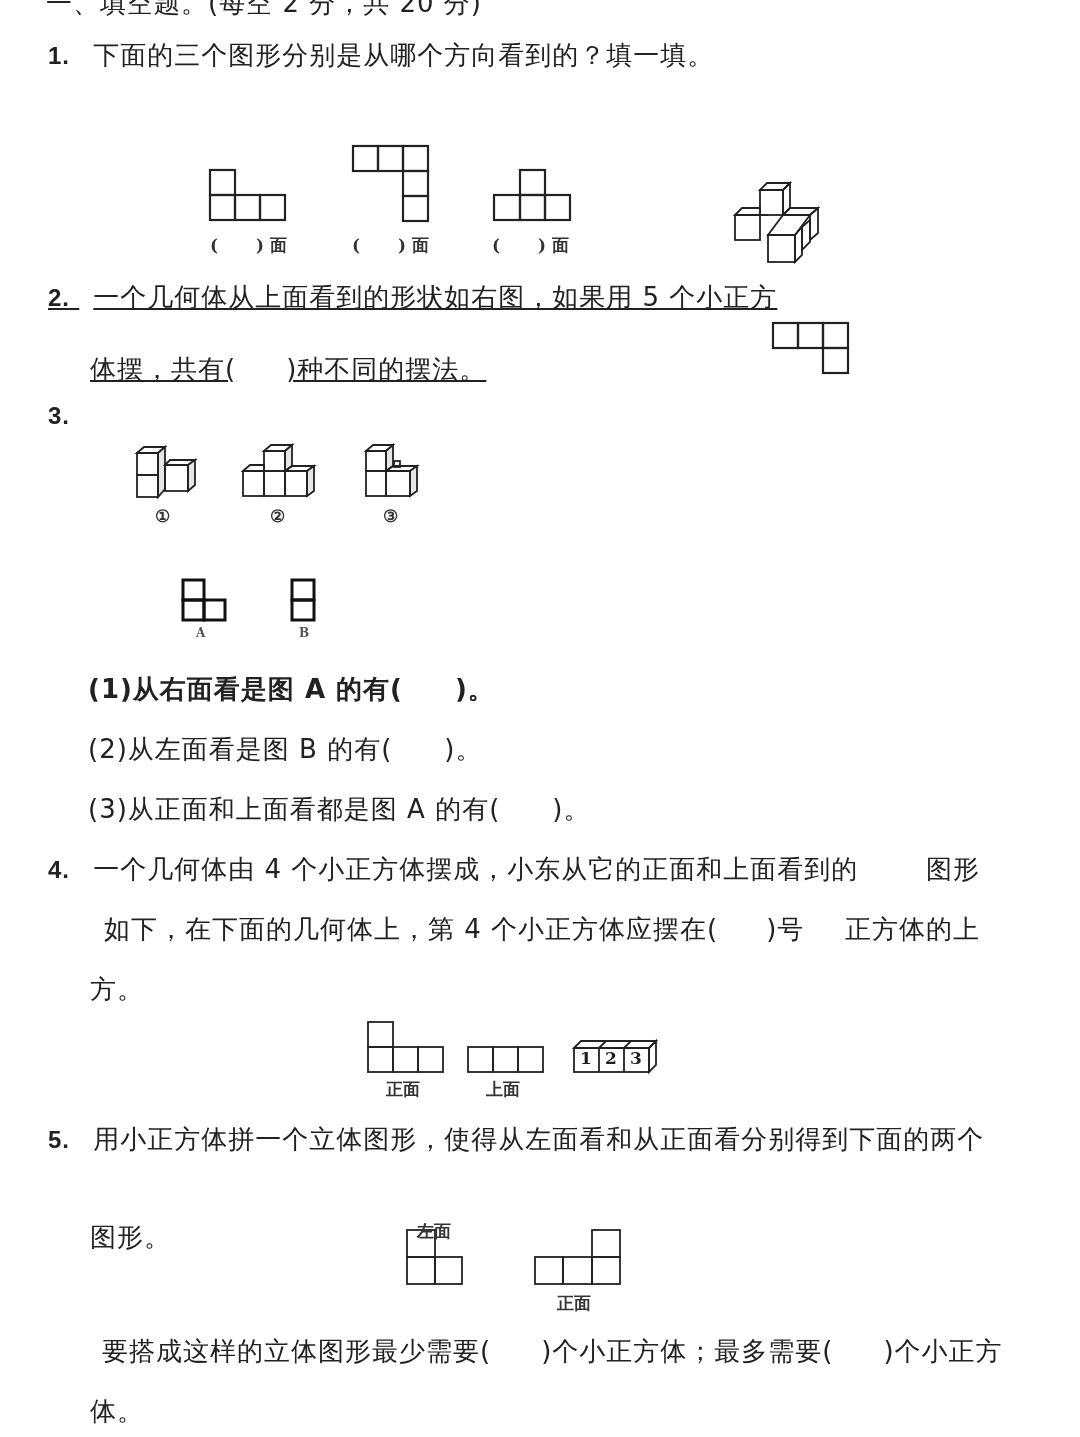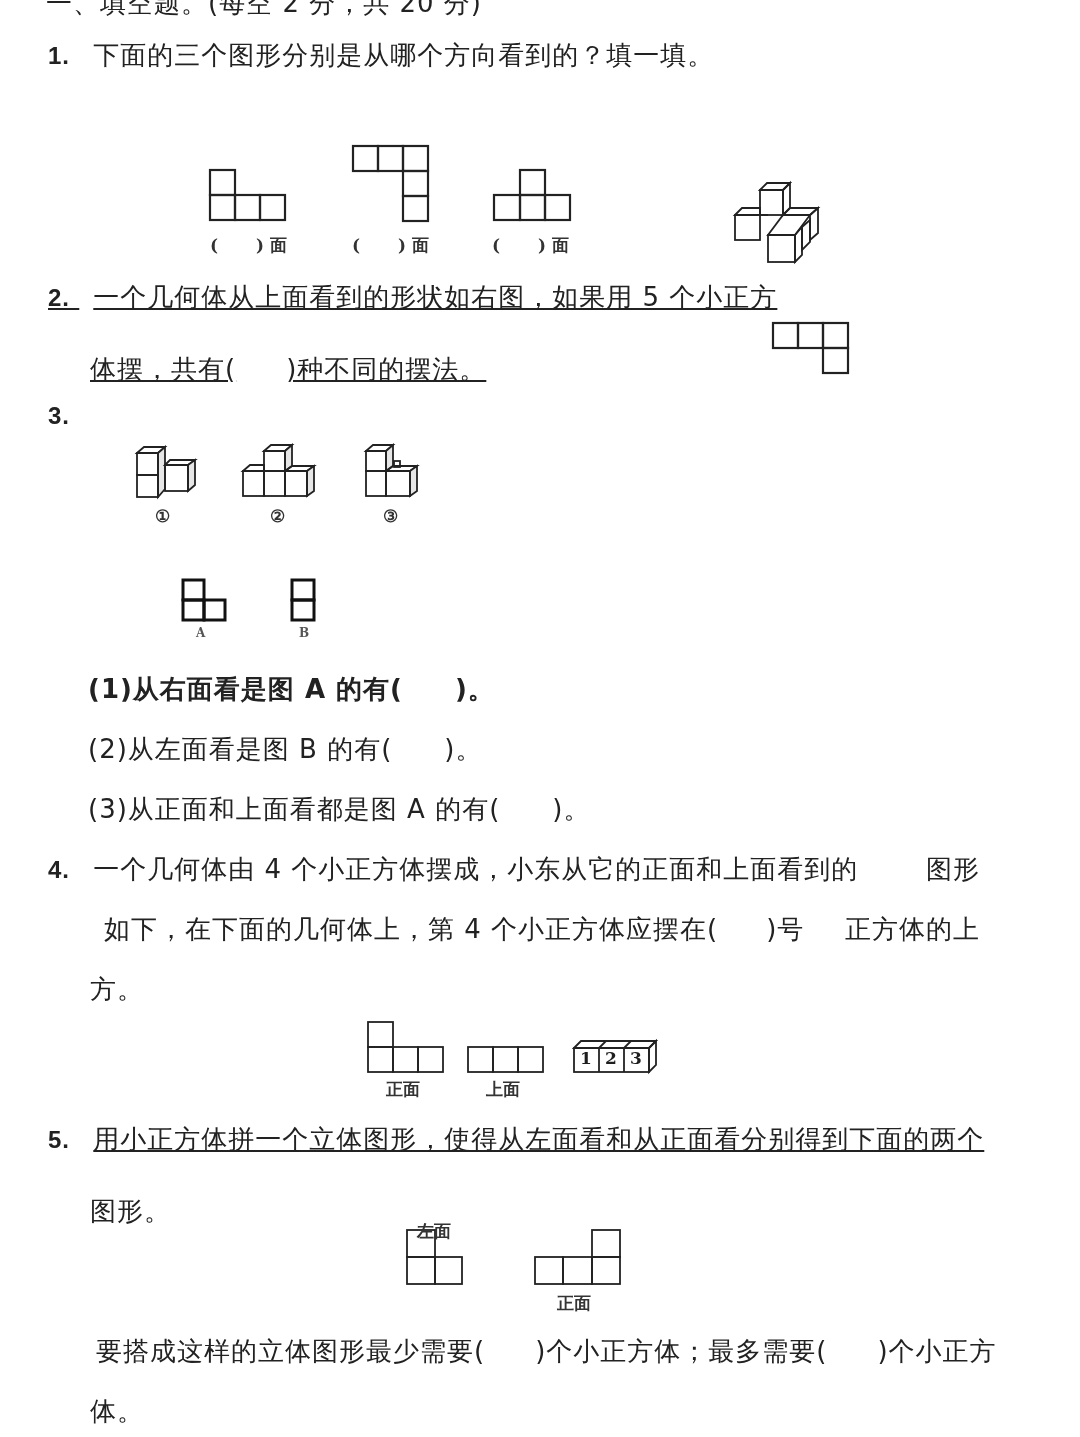--- a/index.html
+++ b/index.html
@@ -190,35 +190,35 @@
     <line class="t" x1="27" y1="10" x2="27" y2="34"></line>
     <line class="t" x1="52" y1="10" x2="52" y2="34"></line>
   </svg>
   <span class="abs" style="left:8px; top:10px; font-family:'DejaVu Serif',serif; font-size:17px; font-weight:bold;">1</span>
   <span class="abs" style="left:33px; top:10px; font-family:'DejaVu Serif',serif; font-size:17px; font-weight:bold;">2</span>
   <span class="abs" style="left:58px; top:10px; font-family:'DejaVu Serif',serif; font-size:17px; font-weight:bold;">3</span>
 </div>
 
 <div class="abs txt" style="left:48px; top:1122px;">
   <span class="num">5.</span>
-  <span style="margin-left:14px;text-decoration:underline;">用小正方体拼一个立体图形，使得从左面看和从正面看分别得到下面的两个</span>
-</div>
-<div class="abs txt" style="left:90px; top:1194px;">图形。</div>
+  <span style="margin-left:14px;">用小正方体拼一个立体图形，使得从左面看和从正面看分别得到下面的两个</span>
+</div>
+<div class="abs txt" style="left:90px; top:1220px;">图形。</div>
 
 <svg style="left:407px; top:1230px;" width="60" height="60">
   <rect class="t" x="0" y="0" width="28" height="27"></rect>
   <rect class="t" x="0" y="27" width="28" height="27"></rect>
   <rect class="t" x="28" y="27" width="27" height="27"></rect>
 </svg>
 
 <svg style="left:535px; top:1230px;" width="90" height="60">
   <rect class="t" x="57" y="0" width="28" height="27"></rect>
   <rect class="t" x="0" y="27" width="28" height="27"></rect>
   <rect class="t" x="28" y="27" width="29" height="27"></rect>
   <rect class="t" x="57" y="27" width="28" height="27"></rect>
 </svg>
 <div class="abs lbl" style="left:417px; top:1220px;">左面</div>
 <div class="abs lbl" style="left:557px; top:1292px;">正面</div>
 
-<div class="abs txt" style="left:96px; top:1334px;">
+<div class="abs txt" style="left:102px; top:1334px;">
   <span>要搭成这样的立体图形最少需要(</span><span class="blank" style="width:50px;"></span><span>)个小正方体；最多需要(</span><span class="blank" style="width:50px;"></span><span>)个小正方</span>
 </div>
 <div class="abs txt" style="left:90px; top:1394px;">体。</div>
 
 </body></html>

